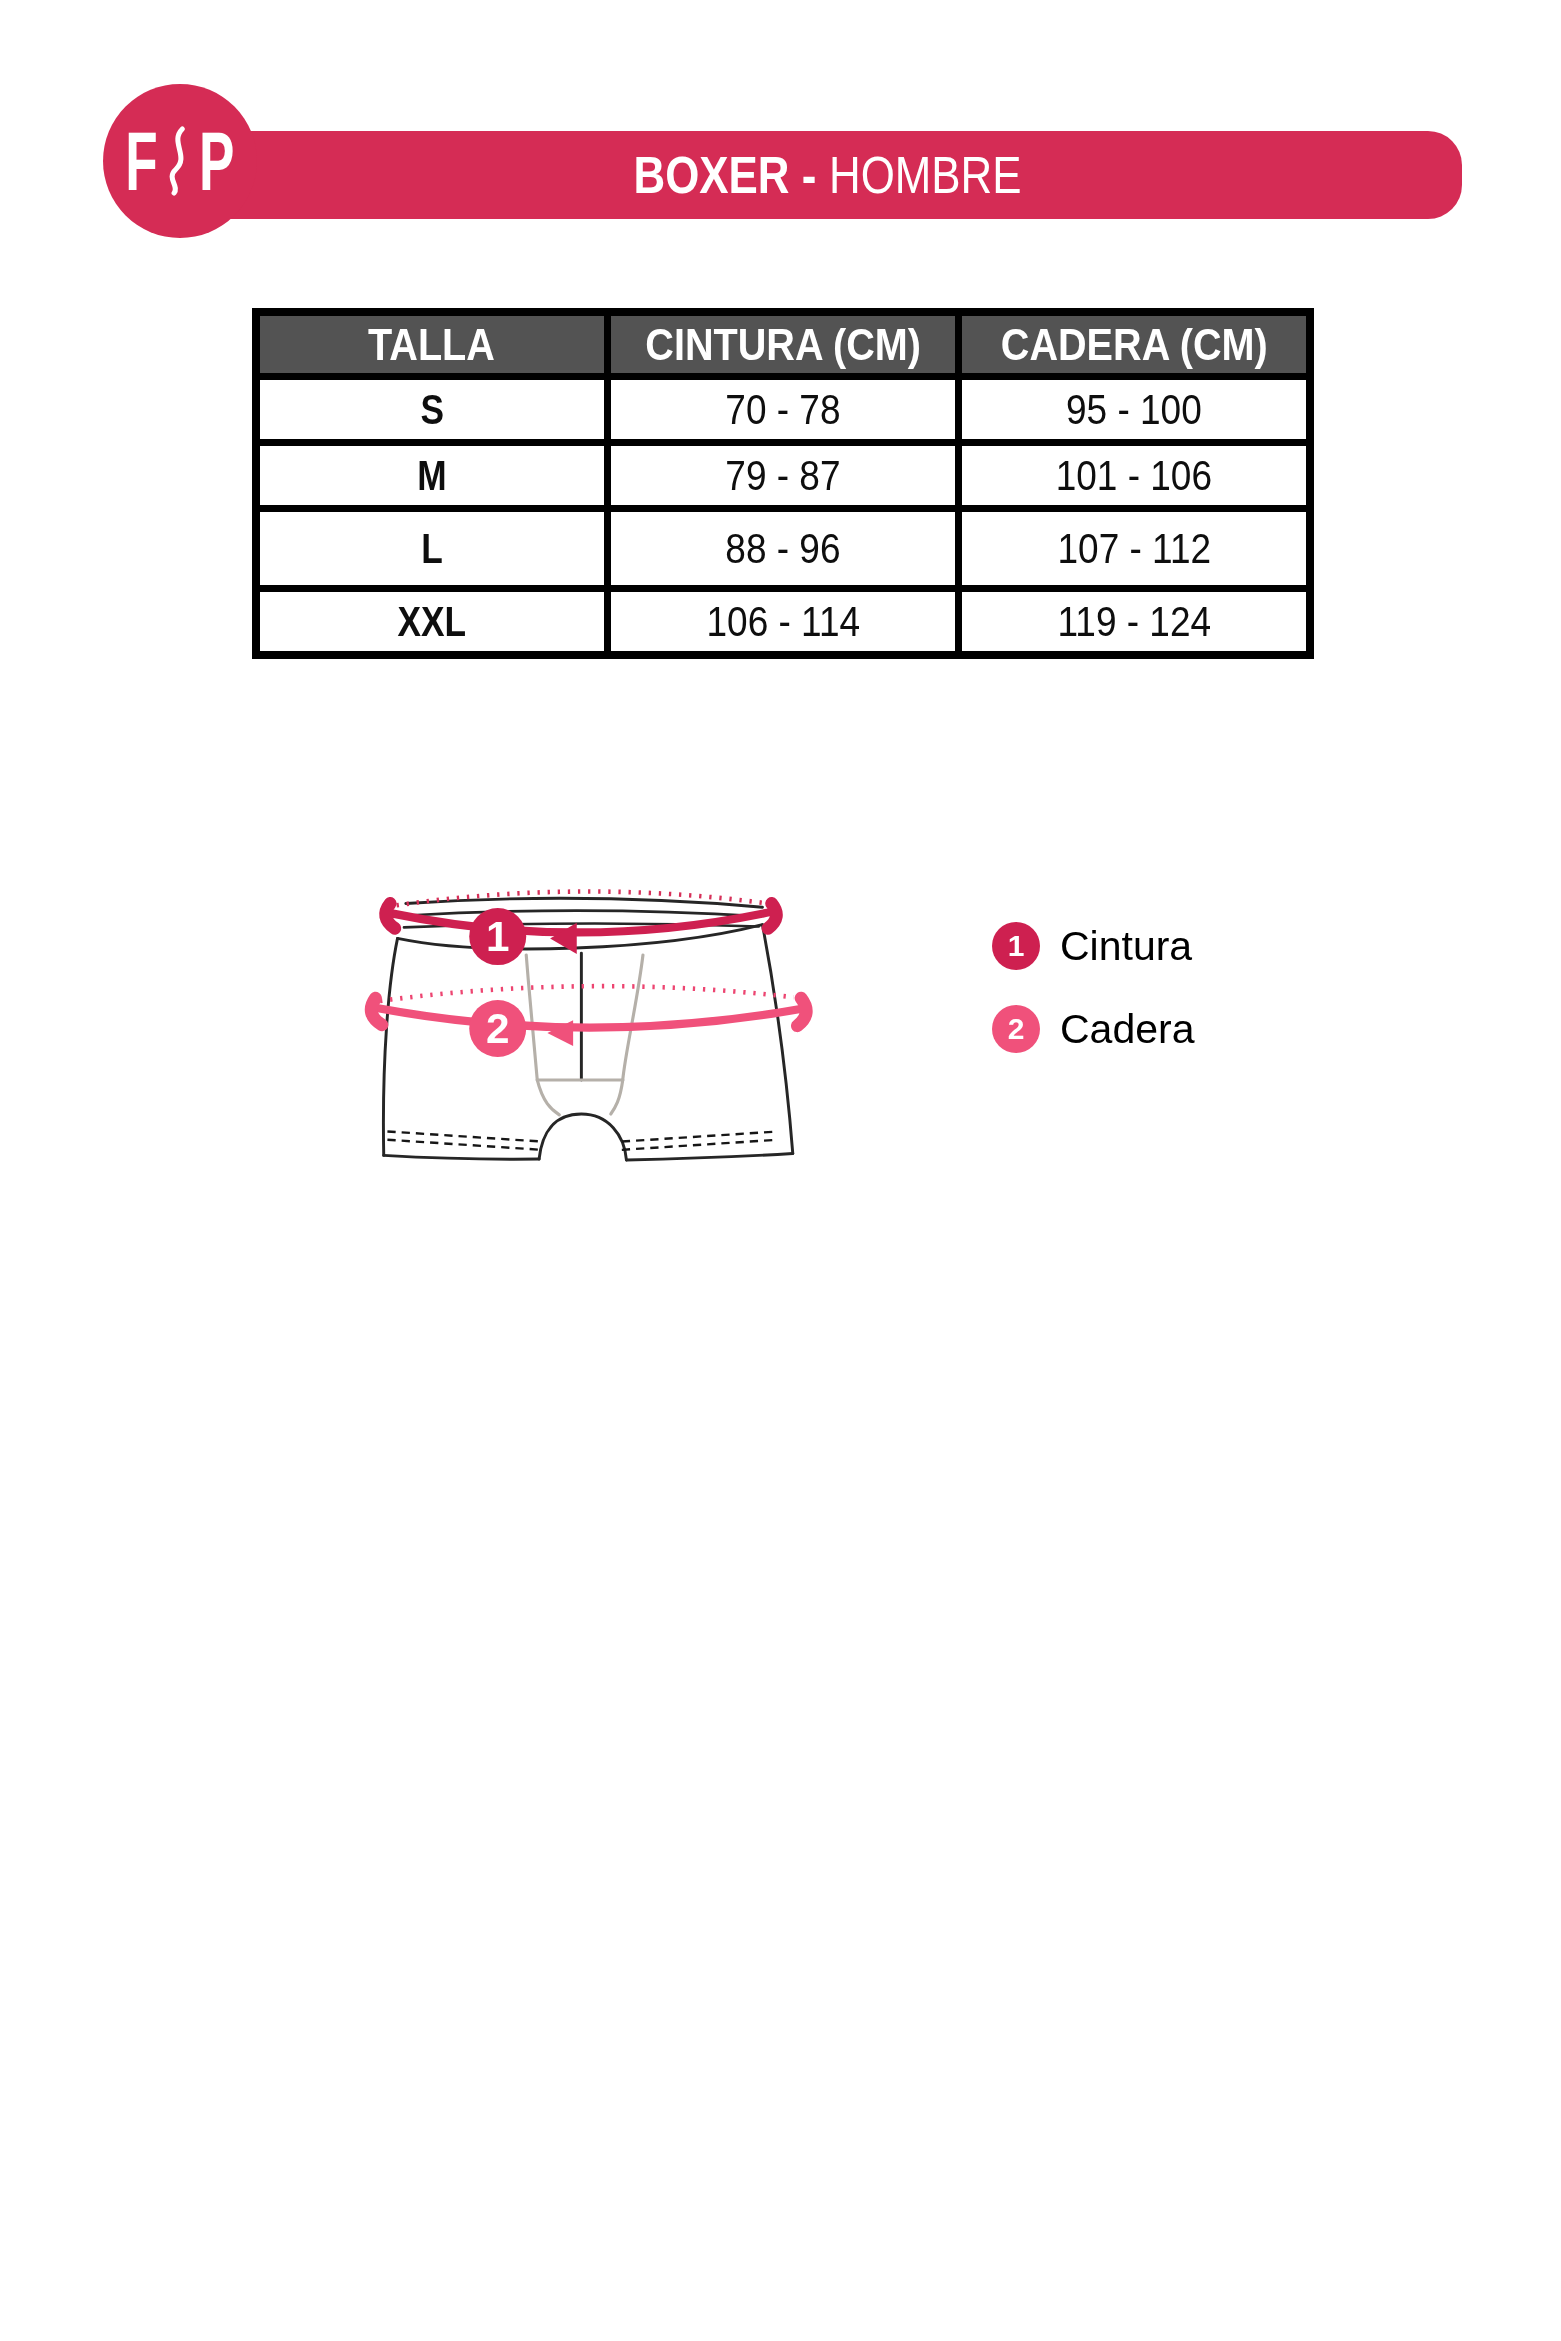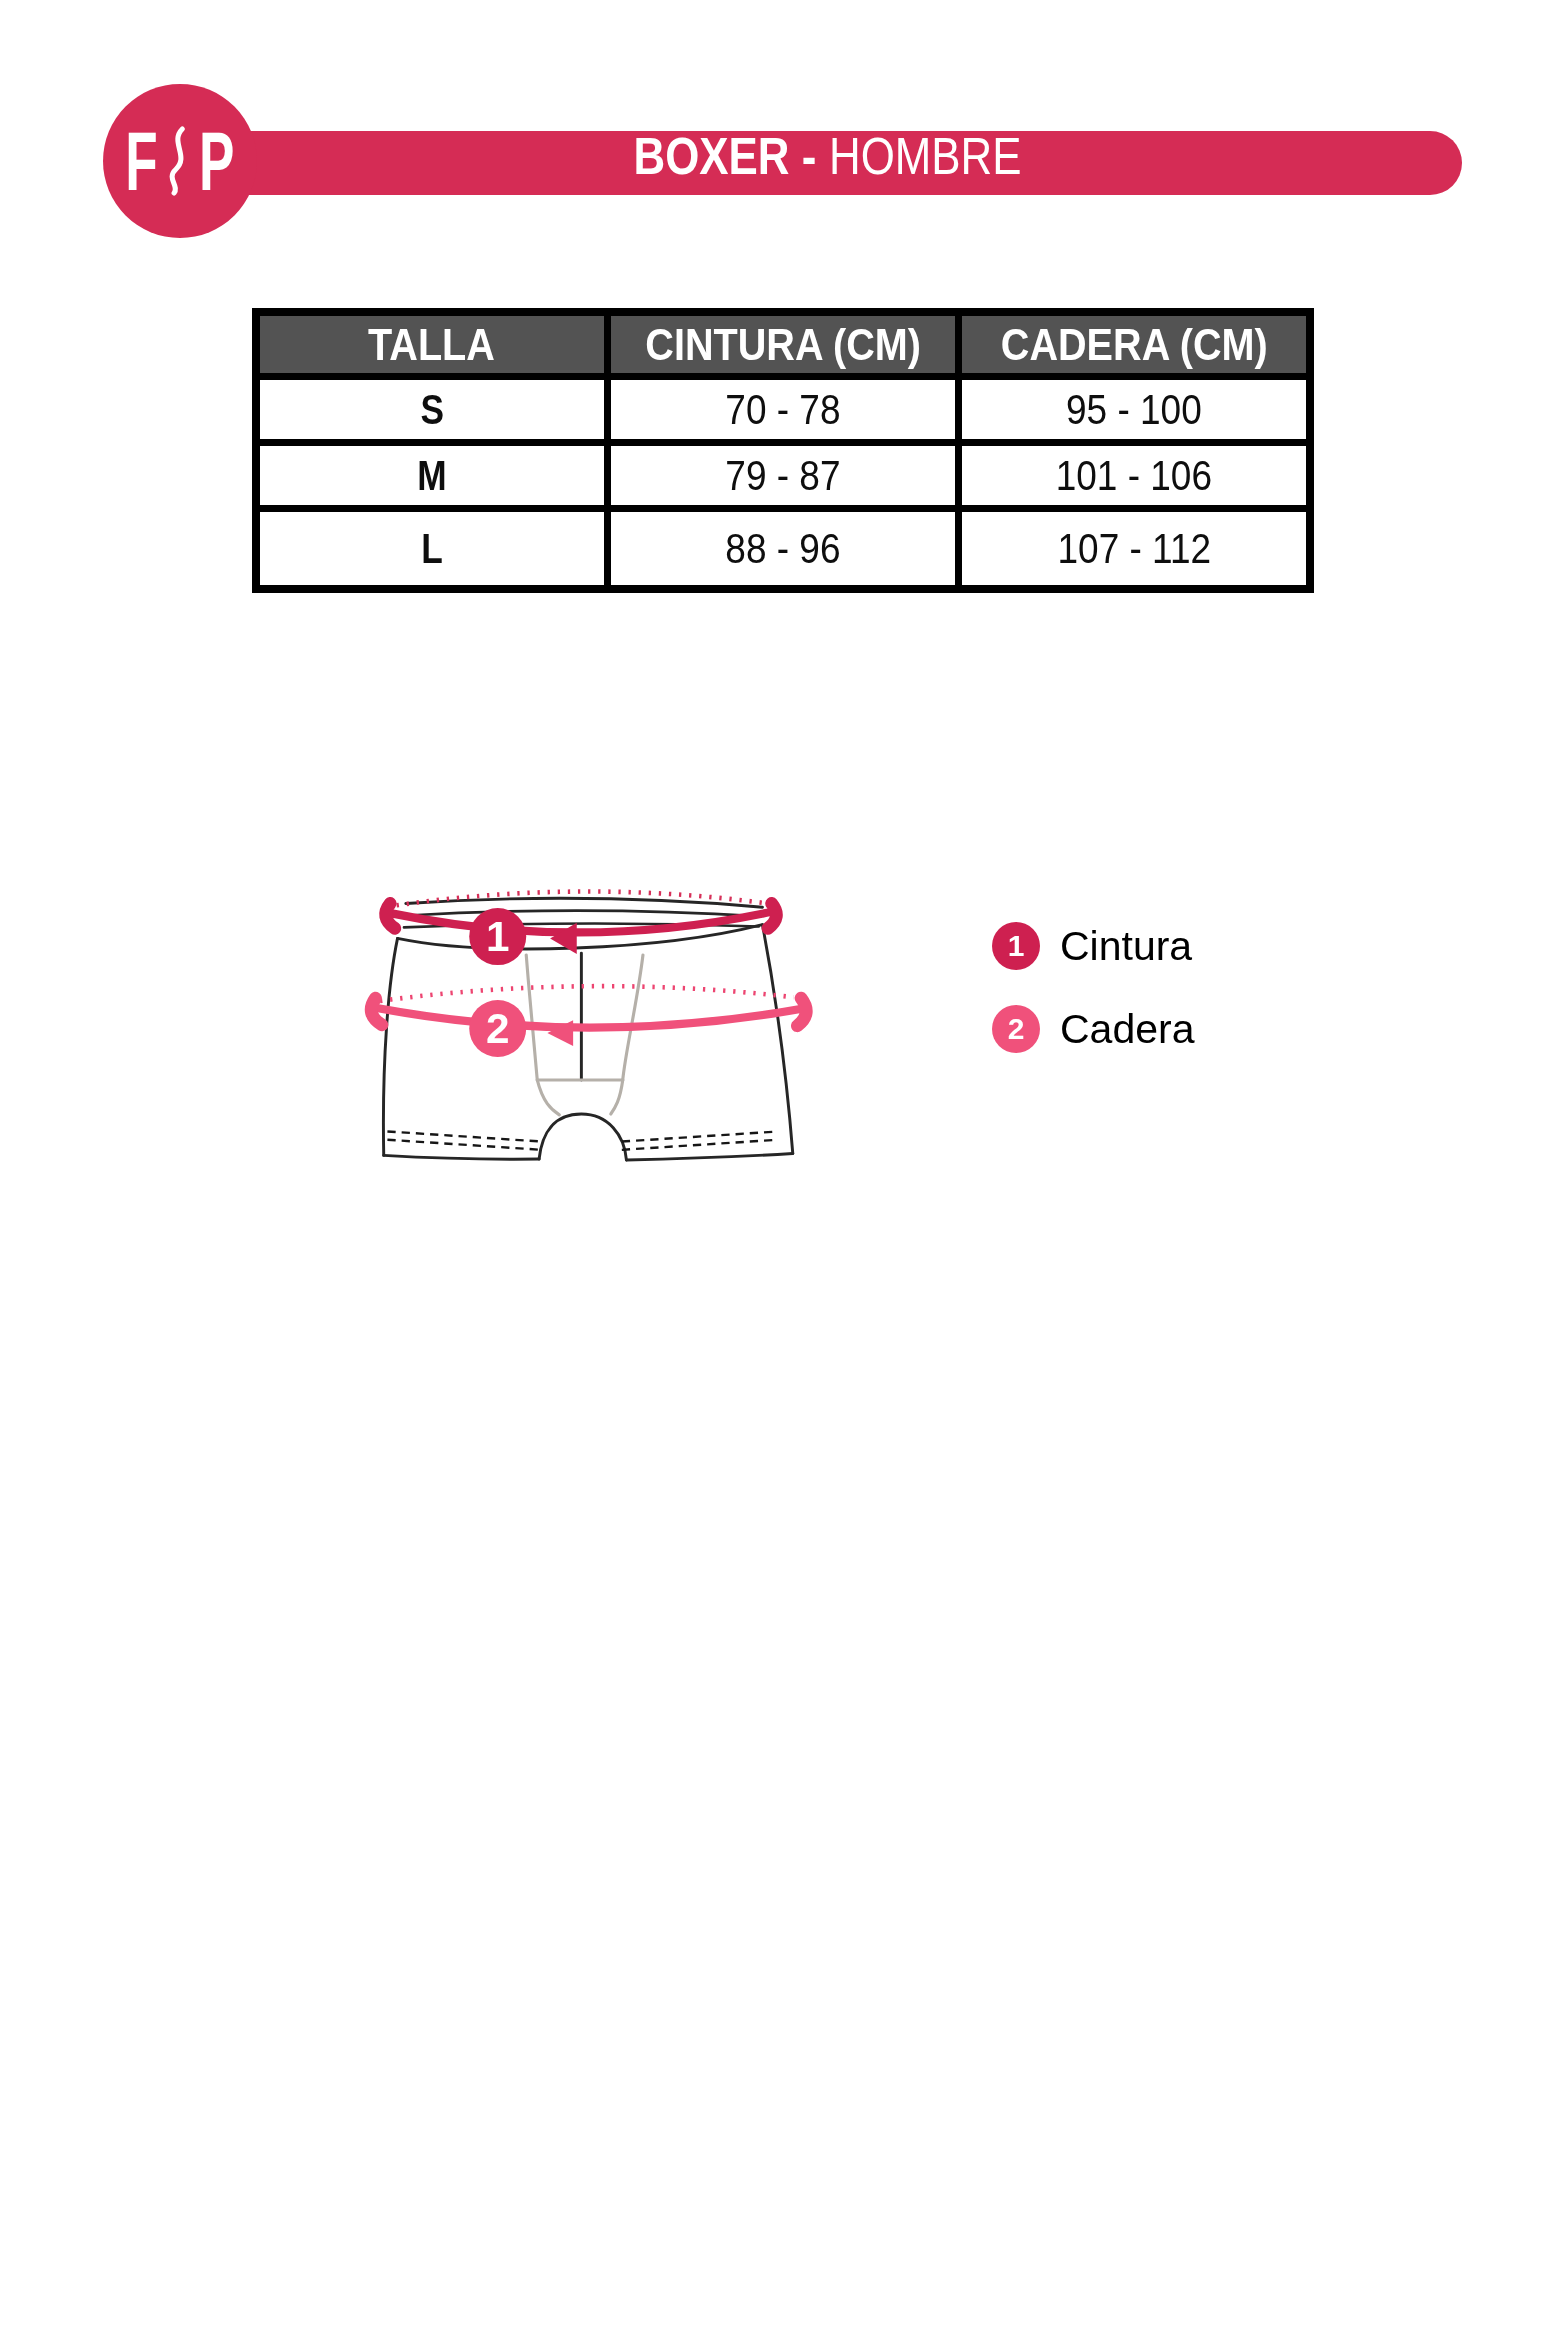--- a/index.html
+++ b/index.html
@@ -13,23 +13,23 @@
     --flygray:#b5b0a9;
     --textdark:#0e0e0e;
   }
   html,body{margin:0;padding:0;background:#ffffff;}
   .page{
     position:relative;width:1561px;height:2342px;background:#ffffff;overflow:hidden;
     font-family:"Liberation Sans",sans-serif;
   }
   
   .banner{
-    position:absolute;left:193px;top:131px;width:1269px;height:64px;
+    position:absolute;left:193px;top:131px;width:1269px;height:88px;
     background:var(--crimson);border-radius:0 34px 34px 0;
-    display:flex;align-items:flex-start;justify-content:center;z-index:1;
+    display:flex;align-items:center;justify-content:center;z-index:1;
   }
   .banner-text{color:#fff;font-size:51px;line-height:1;display:inline-block;
     transform:scaleX(0.86);transform-origin:50% 50%;white-space:nowrap;}
   .banner-bold{font-weight:700;}
   .banner-light{font-weight:400;margin-left:14.7px;}
   .logo-circle{
     position:absolute;left:103px;top:84px;width:154px;height:154px;border-radius:50%;
     background:var(--crimson);z-index:2;
     display:flex;align-items:center;justify-content:center;gap:4.6px;
   }
@@ -112,20 +112,25 @@
       <tr>
         <td class="size-cell"><span class="cond">M</span></td>
         <td><span class="cond">79 - 87</span></td>
         <td><span class="cond">101 - 106</span></td>
       </tr>
       <tr class="row-l">
         <td class="size-cell"><span class="cond">L</span></td>
         <td><span class="cond">88 - 96</span></td>
         <td><span class="cond">107 - 112</span></td>
       </tr>
+      <tr>
+        <td class="size-cell"><span class="cond">XXL</span></td>
+        <td><span class="cond">106 - 114</span></td>
+        <td><span class="cond">119 - 124</span></td>
+      </tr>
     </tbody>
   </table>
 
   <svg class="diagram-svg" width="478" height="331" viewBox="0 0 520 360">
 
     <g>
       <path class="outline" d="M52,44 Q246,31 440,48"></path>
       <path class="outline-thin" d="M54,57 Q246,46 438,58"></path>
       <path class="outline-thin" d="M50,70 Q246,62 436,69"></path>
       <path class="outline" d="M43,82 C140,102 330,95 440,67"></path>

